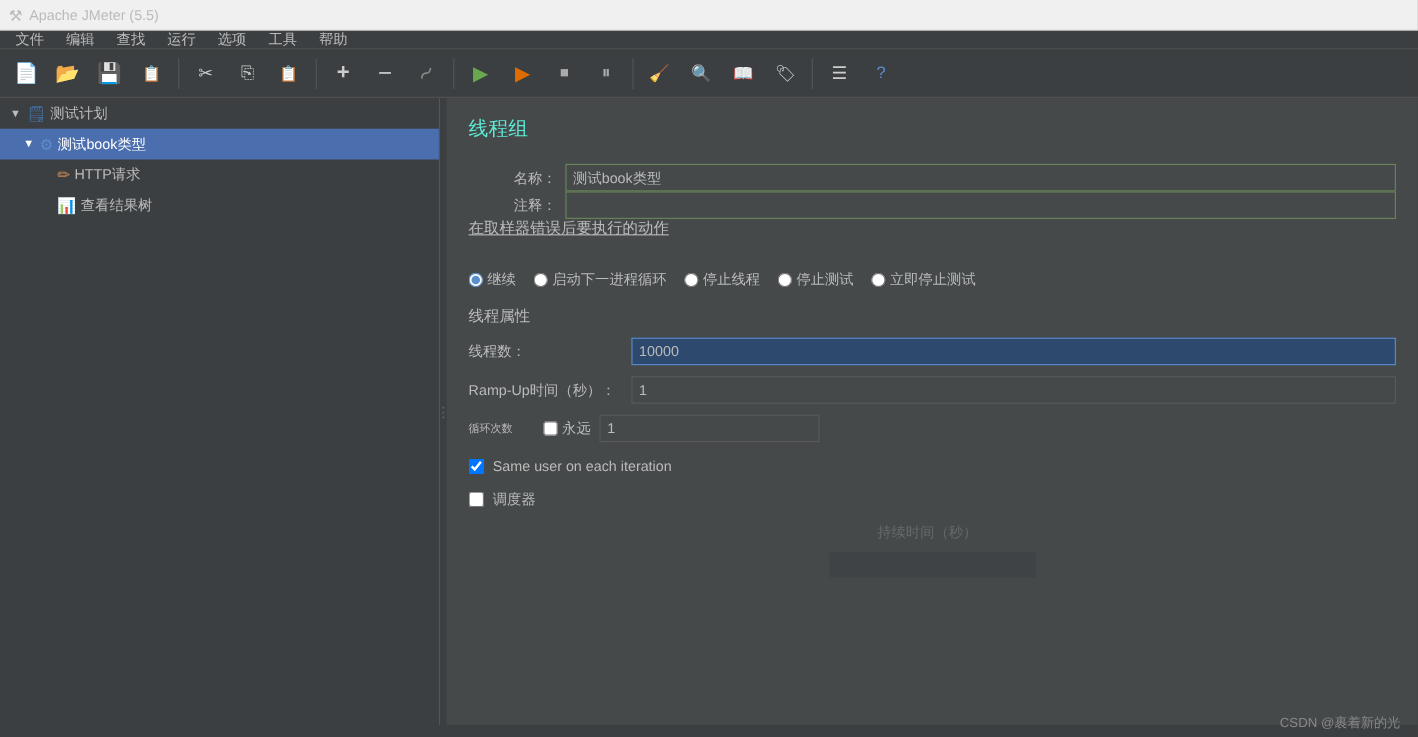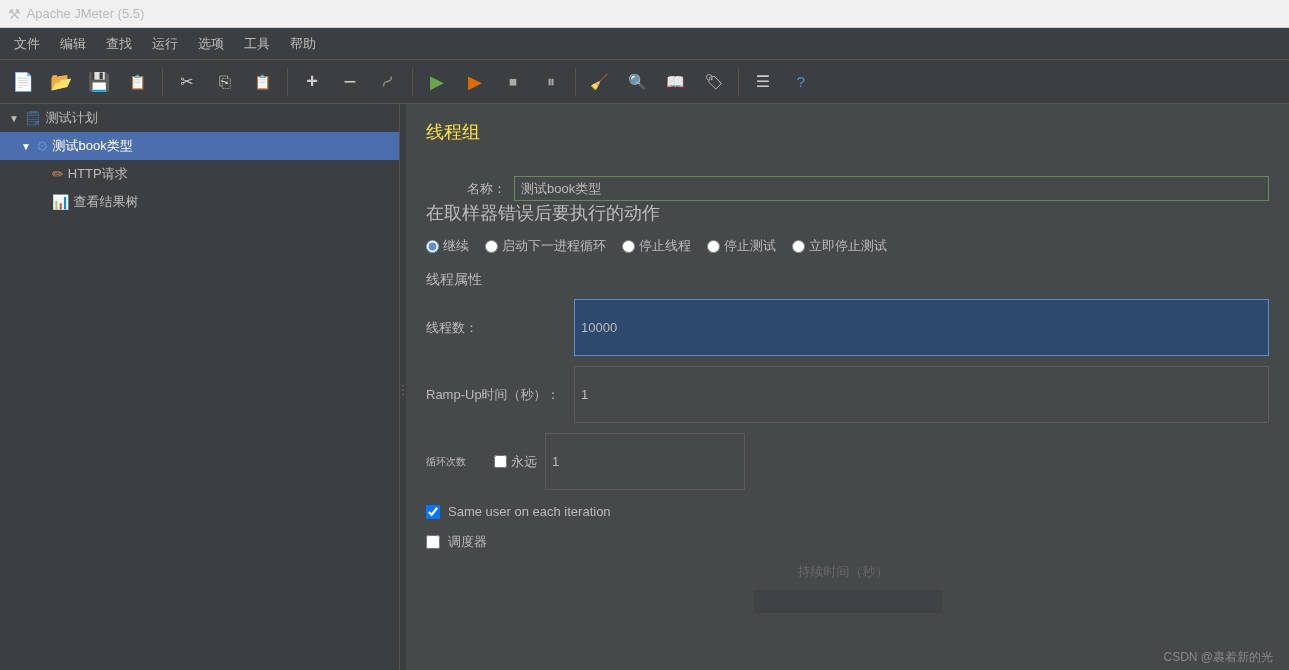--- a/index.html
+++ b/index.html
@@ -12,21 +12,21 @@
       display: flex;
       align-items: center;
       padding: 0 8px;
       gap: 6px;
       border-bottom: 1px solid #ccc;
     }
 
     
     #menu-bar {
       background: #3c3f41;
-      height: 32px;
+      height: 17px;
       display: flex;
       align-items: center;
       padding: 0 4px;
       border-bottom: 1px solid #555;
     }
     .menu-item {
       padding: 4px 10px;
       cursor: pointer;
       color: #bbb;
       font-size: 13px;
@@ -86,22 +86,22 @@
     
     #right-panel {
       flex: 1;
       background: #45494a;
       overflow-y: auto;
       padding: 16px 20px;
     }
 
     .panel-title {
       font-size: 18px;
-      color: #fde047;
-      margin-bottom: 32px;
+      color: #5eead4;
+      margin-bottom: 20px;
       font-weight: normal;
     }
 
     .form-row {
       display: flex;
       align-items: center;
       margin-bottom: 0;
       gap: 8px;
     }
     .form-label {
@@ -118,22 +118,23 @@
       padding: 4px 6px;
       font-size: 13px;
       outline: none;
     }
 
     .action-section {
       margin-bottom: 12px;
     }
     .action-title {
       color: #bbb;
-      font-size: 18px;
-      margin-bottom: 8px;
+      font-size: 14px;
+      margin-bottom: 24px;
+      text-decoration: underline;
     }
     .radio-group {
       display: flex;
       gap: 16px;
       align-items: center;
       padding: 4px 0;
     }
     .radio-item {
       display: flex;
       align-items: center;
@@ -161,21 +162,21 @@
     .prop-label {
       color: #bbb;
       font-size: 13px;
       min-width: 140px;
     }
     .prop-input {
       flex: 1;
       background: #45494a;
       border: 1px solid #5a5a5a;
       color: #bbb;
-      padding: 20px 6px;
+      padding: 4px 6px;
       font-size: 13px;
       outline: none;
     }
     .prop-input.highlighted { border-color: #5c8dcc; background: #2d4a6e; }
 
     .loop-row {
       display: flex;
       align-items: center;
       margin-bottom: 10px;
       gap: 8px;
@@ -323,20 +324,24 @@
   <div id="drag-handle">⋮</div>
 
   <div id="right-panel">
     <h2 class="panel-title">线程组</h2>
 
     <div class="form-row">
       <label class="form-label">名称：</label>
       <input class="form-input" type="text" value="测试book类型" style="">
     </div>
 
+    <div class="form-row">
+      <label class="form-label">注释：</label>
+      <input class="form-input" type="text" value="" style="">
+    </div>
 
     <div class="action-section">
       <div class="action-title">在取样器错误后要执行的动作</div>
       <div class="radio-group">
         <label class="radio-item">
           <input type="radio" name="action" checked="" style="">
           <span class="radio-label">继续</span>
         </label>
         <label class="radio-item">
           <input type="radio" name="action" style="">

